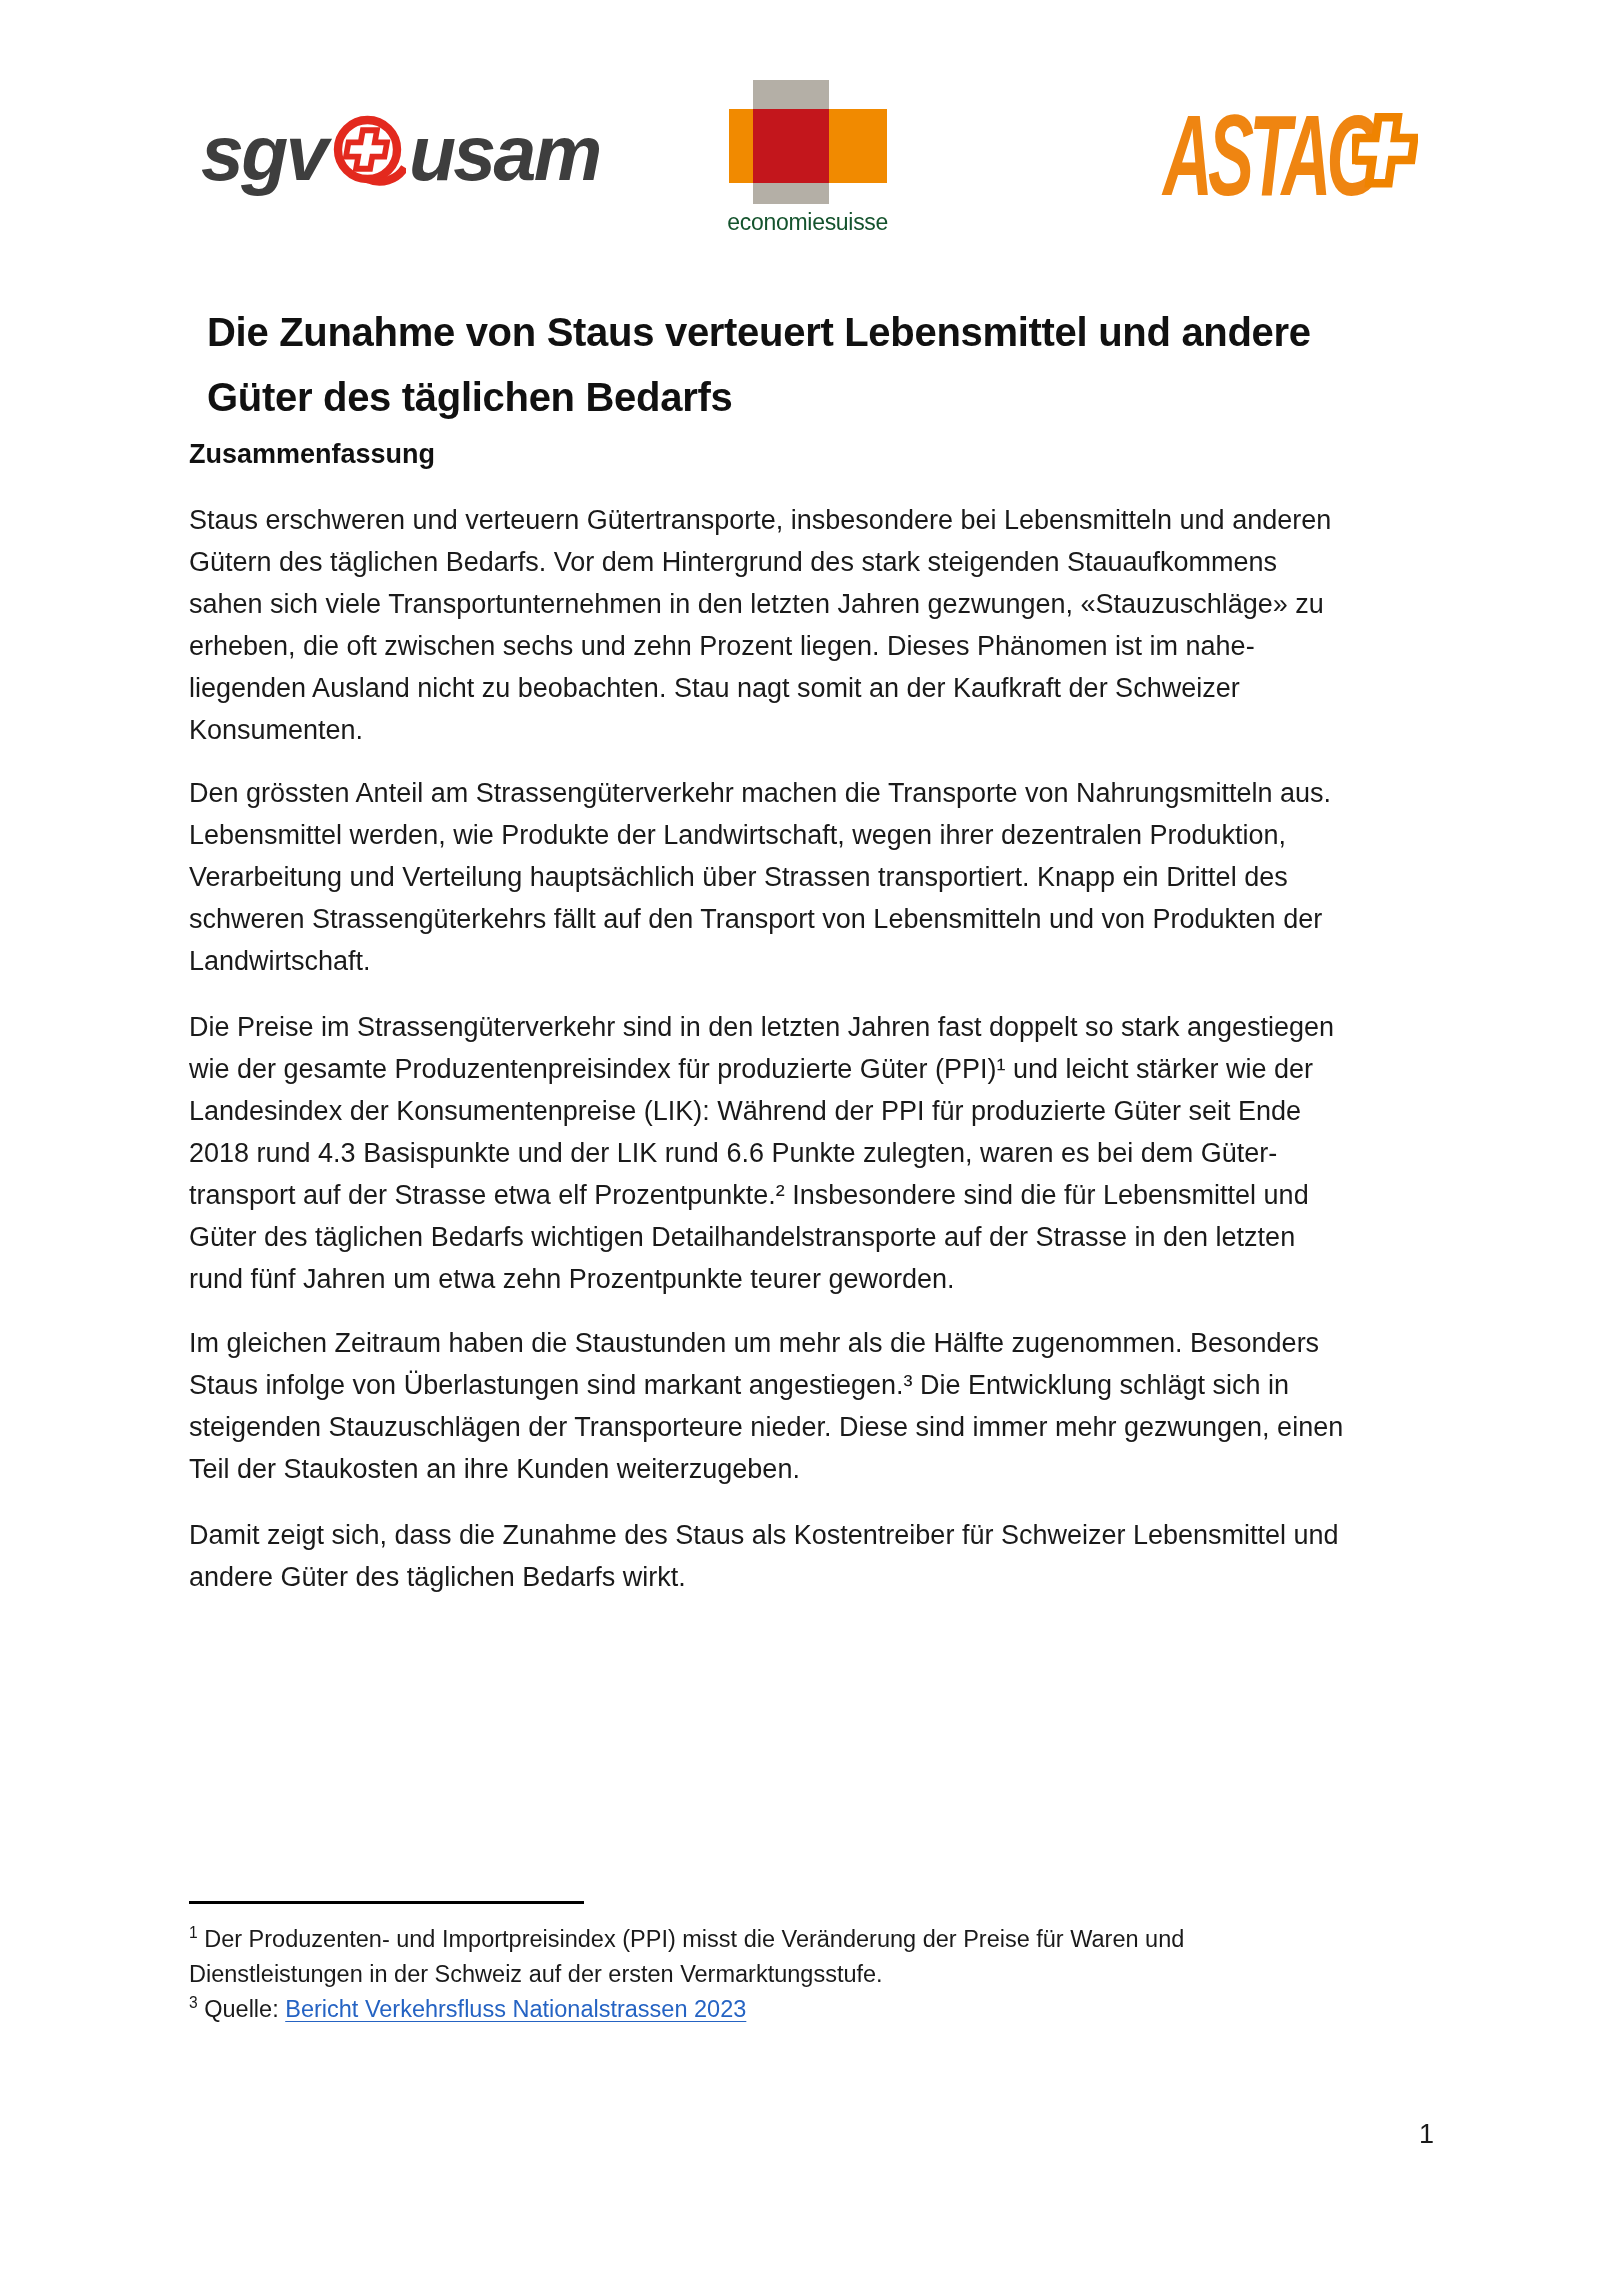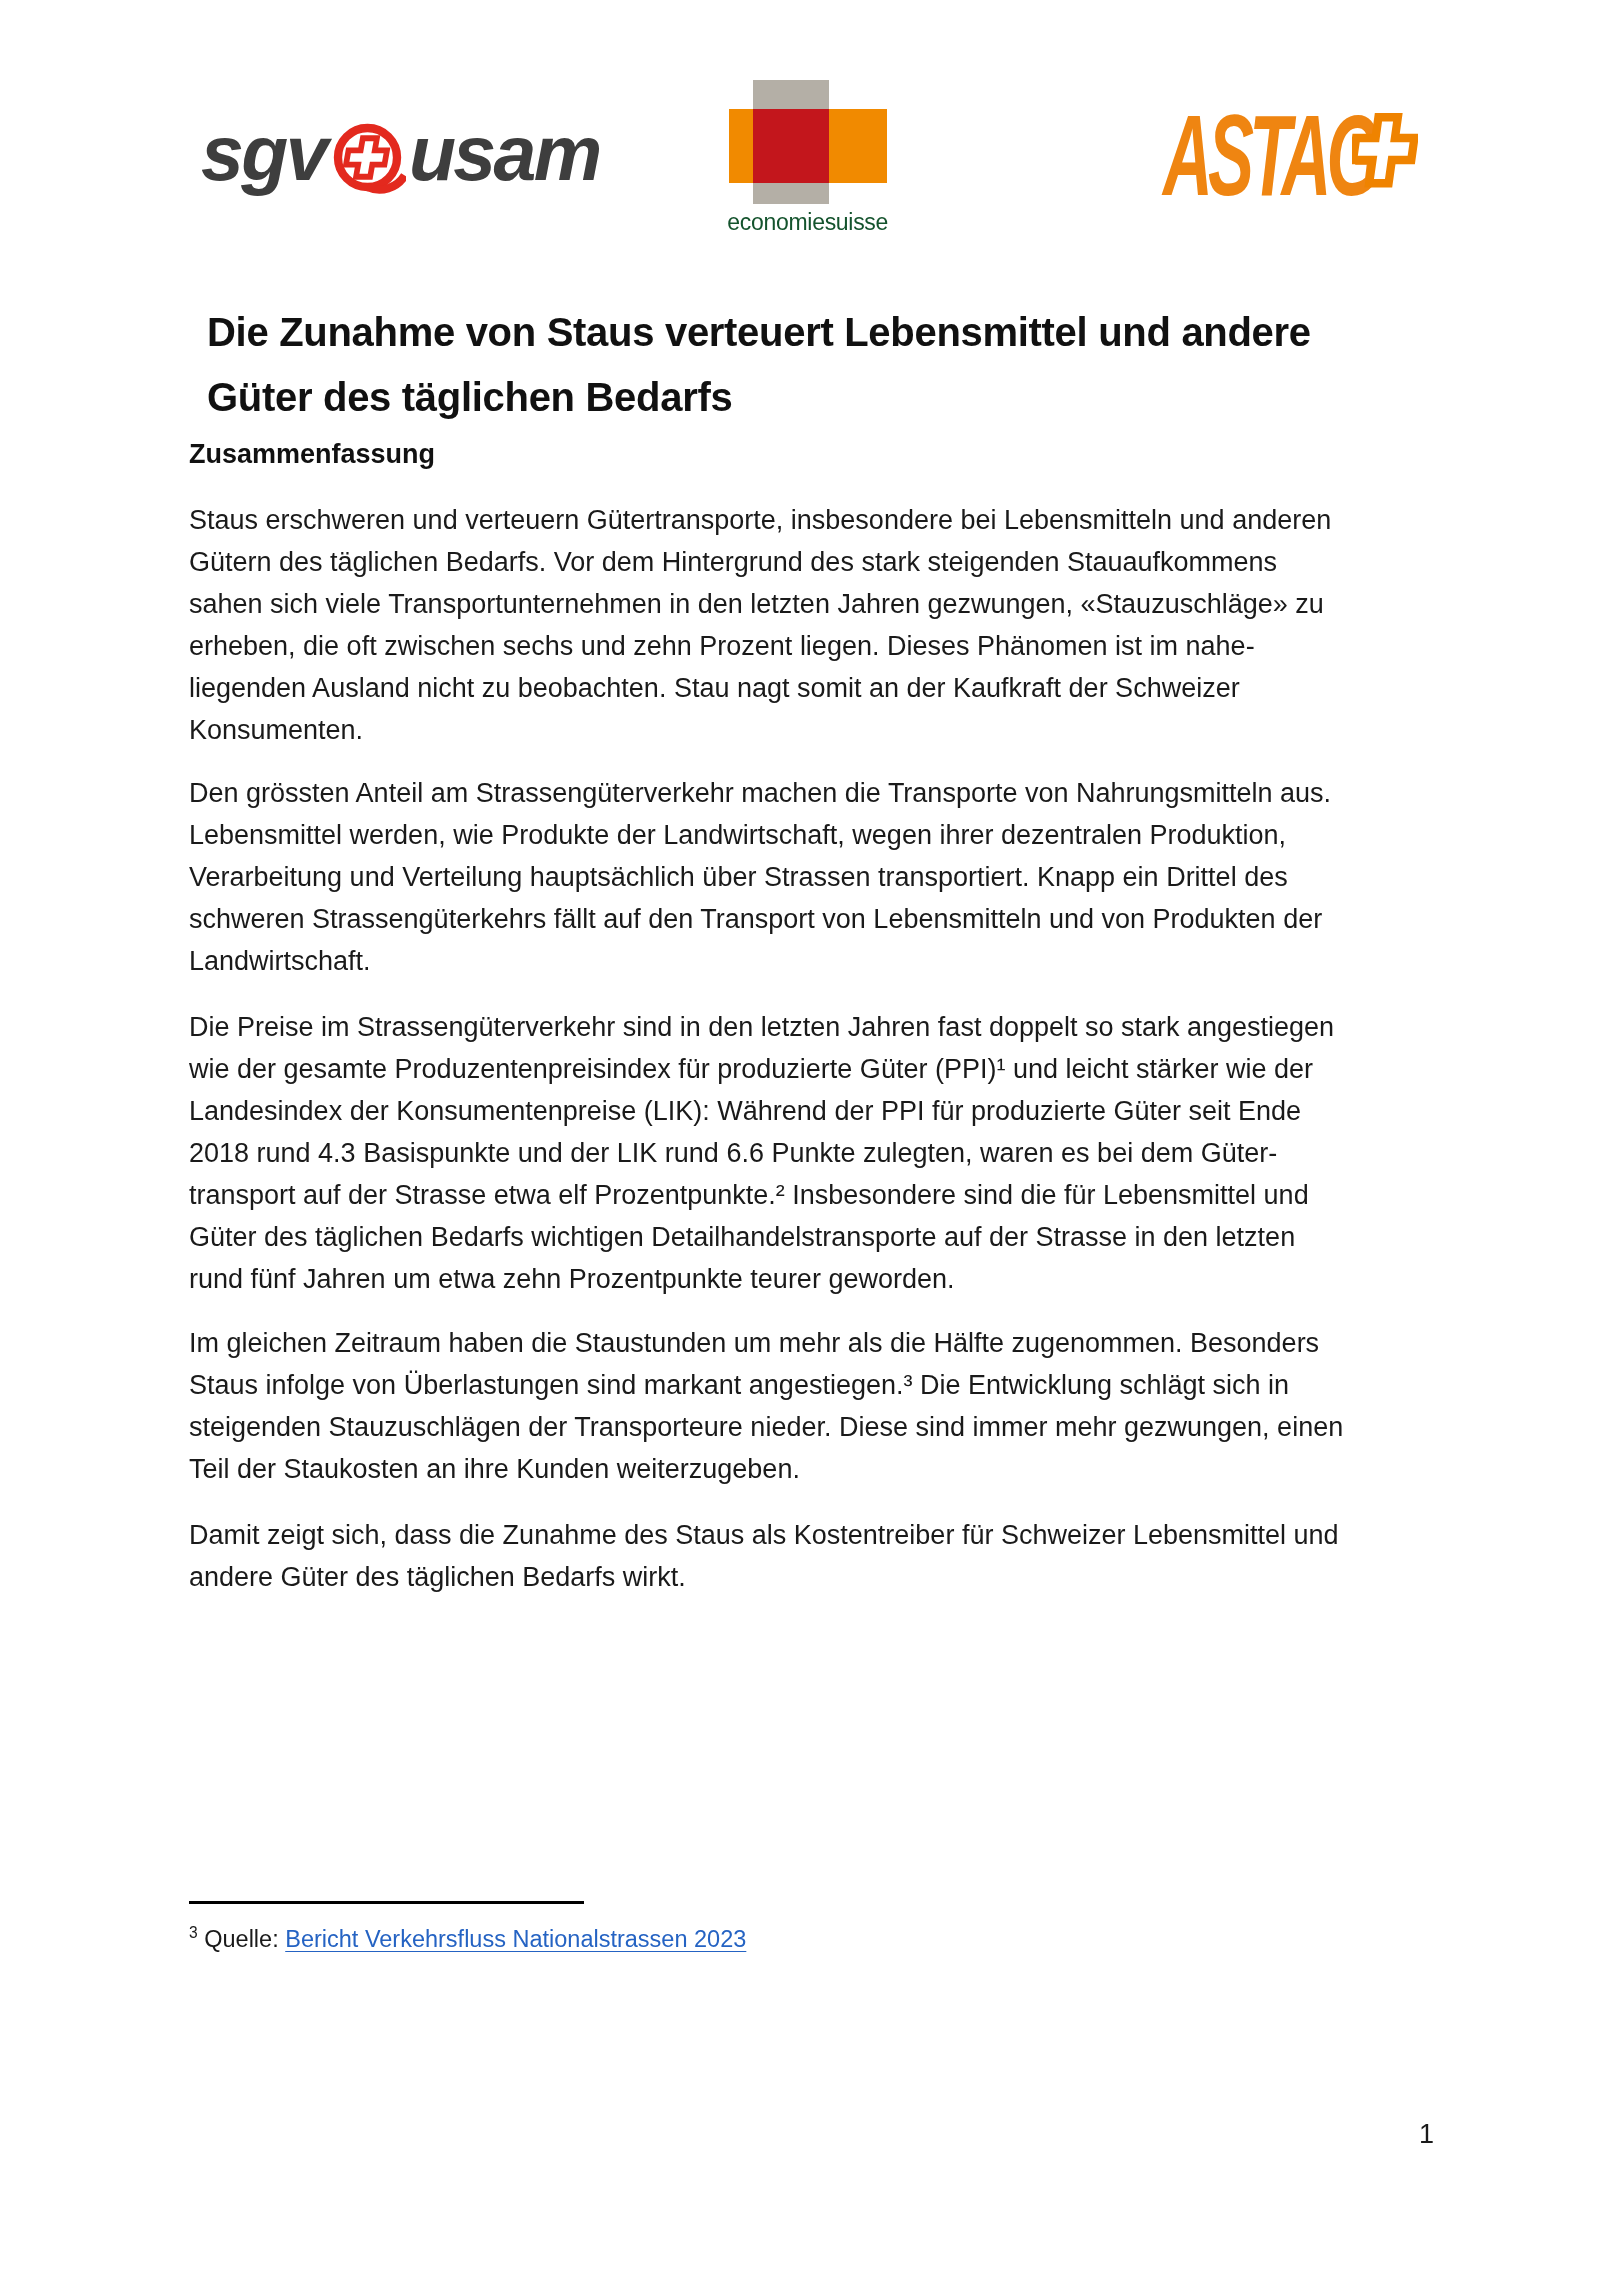--- a/index.html
+++ b/index.html
@@ -1,20 +1,20 @@
 <!DOCTYPE html>
 <html style="font-size:10.4px"><head>
 <meta charset="utf-8">
 <style>
   html,body{margin:0;padding:0;background:#ffffff;}
   .page{position:relative;width:1616px;height:2284px;background:#ffffff;
         font-family:"Liberation Sans",sans-serif;color:#1a1a1a;overflow:hidden;}
 
   
-  .logo-sgv{position:absolute;left:201px;top:111px;display:flex;align-items:flex-end;gap:3px;
+  .logo-sgv{position:absolute;left:201px;top:111px;display:flex;align-items:flex-start;gap:3px;
             font-style:italic;font-weight:600;font-size:77px;line-height:85px;
             color:#3e3e3e;letter-spacing:-2.6px;}
   .sgv-emblem{width:77px;height:77px;flex:0 0 auto;}
 
   .logo-es{position:absolute;left:729px;top:80px;width:158px;height:160px;}
   .es-gray{position:absolute;left:23.5px;top:0;width:76px;height:124px;background:#b4afa6;}
   .es-orange{position:absolute;left:0;top:29px;width:158px;height:74px;background:#f18a00;}
   .es-red{position:absolute;left:23.5px;top:29px;width:76px;height:74px;background:#c3161c;}
   .es-label{position:absolute;left:-16.3px;top:129px;width:190px;text-align:center;
             font-size:23px;font-weight:500;color:#14532d;letter-spacing:-0.3px;}
@@ -106,19 +106,21 @@
 rund fünf Jahren um etwa zehn Prozentpunkte teurer geworden.</p>
   <p class="para p4">Im gleichen Zeitraum haben die Staustunden um mehr als die Hälfte zugenommen. Besonders
 Staus infolge von Überlastungen sind markant angestiegen.³ Die Entwicklung schlägt sich in
 steigenden Stauzuschlägen der Transporteure nieder. Diese sind immer mehr gezwungen, einen
 Teil der Staukosten an ihre Kunden weiterzugeben.</p>
   <p class="para p5">Damit zeigt sich, dass die Zunahme des Staus als Kostentreiber für Schweizer Lebensmittel und
 andere Güter des täglichen Bedarfs wirkt.</p>
 
   <div class="footrule"></div>
   <div class="footnotes">
+    <div class="fn"><sup>1</sup> <span>Der Produzenten- und Importpreisindex (PPI) misst die Veränderung der Preise für Waren und
+Dienstleistungen in der Schweiz auf der ersten Vermarktungsstufe.</span></div>
     <div class="fn"><sup>3</sup> <span>Quelle: </span><a>Bericht Verkehrsfluss Nationalstrassen 2023</a></div>
   </div>
 
   <div class="pagenum">1</div>
 
 </div>
 
 
 </body></html>

